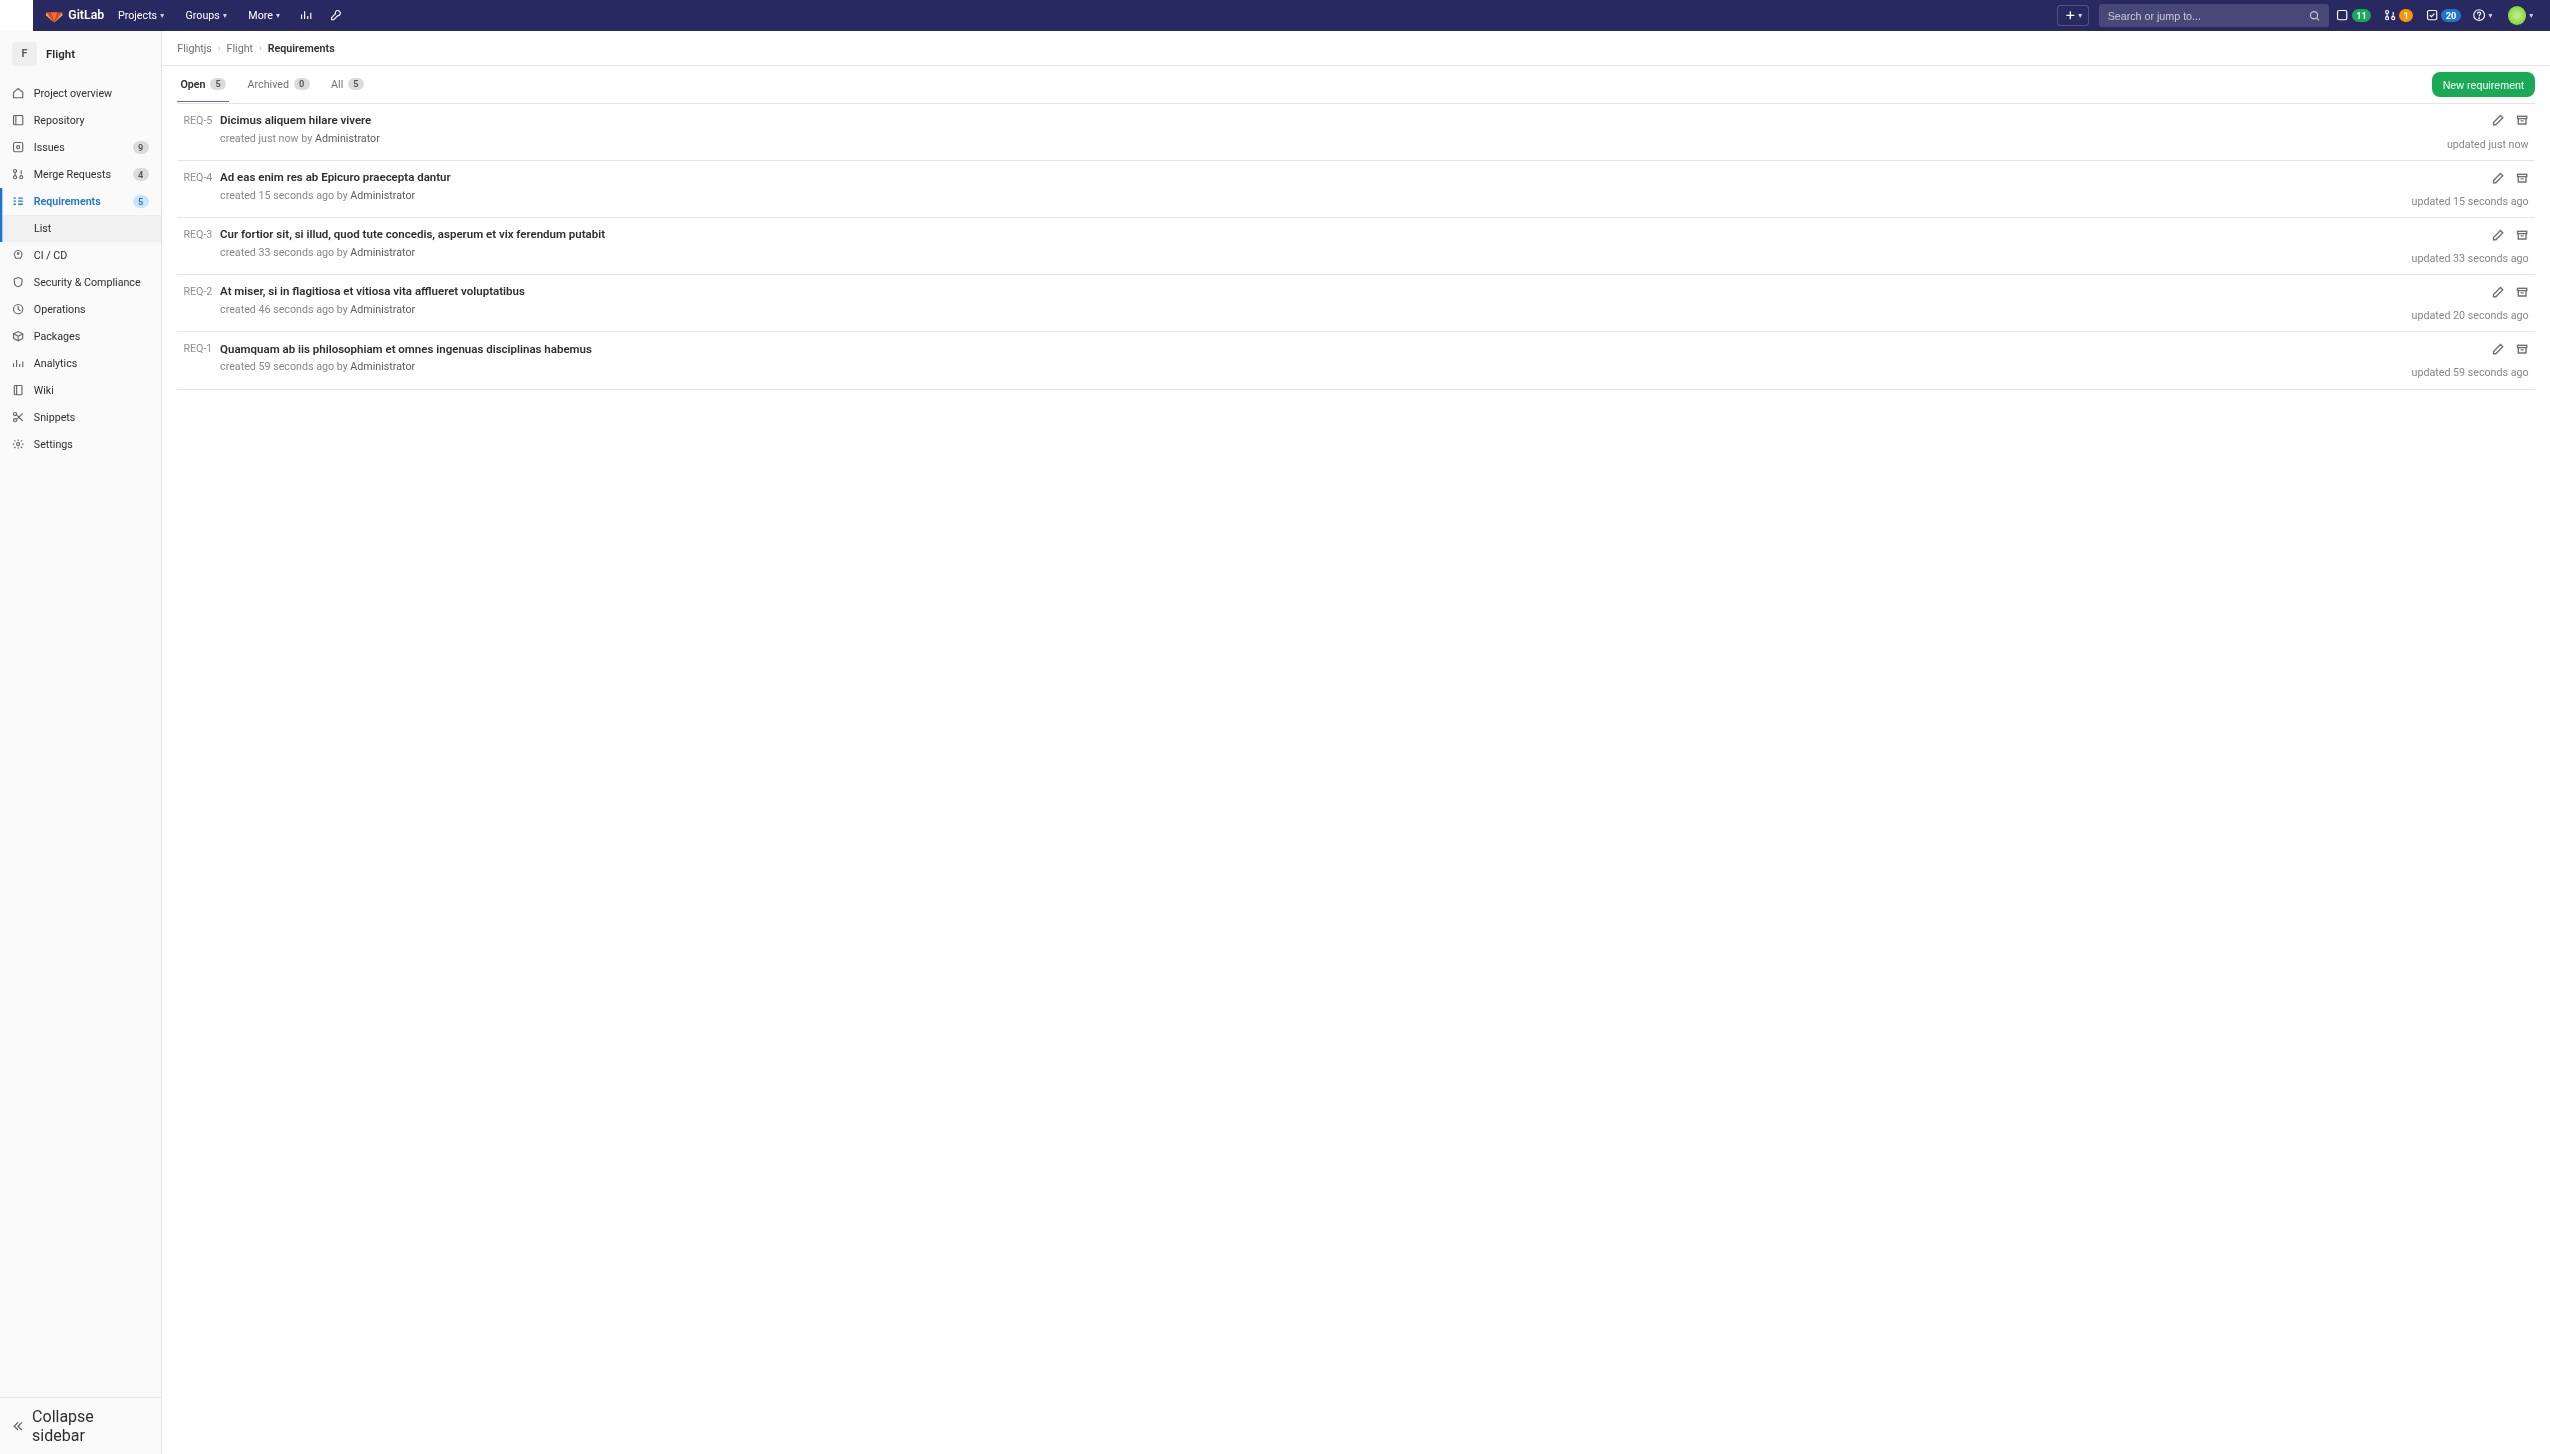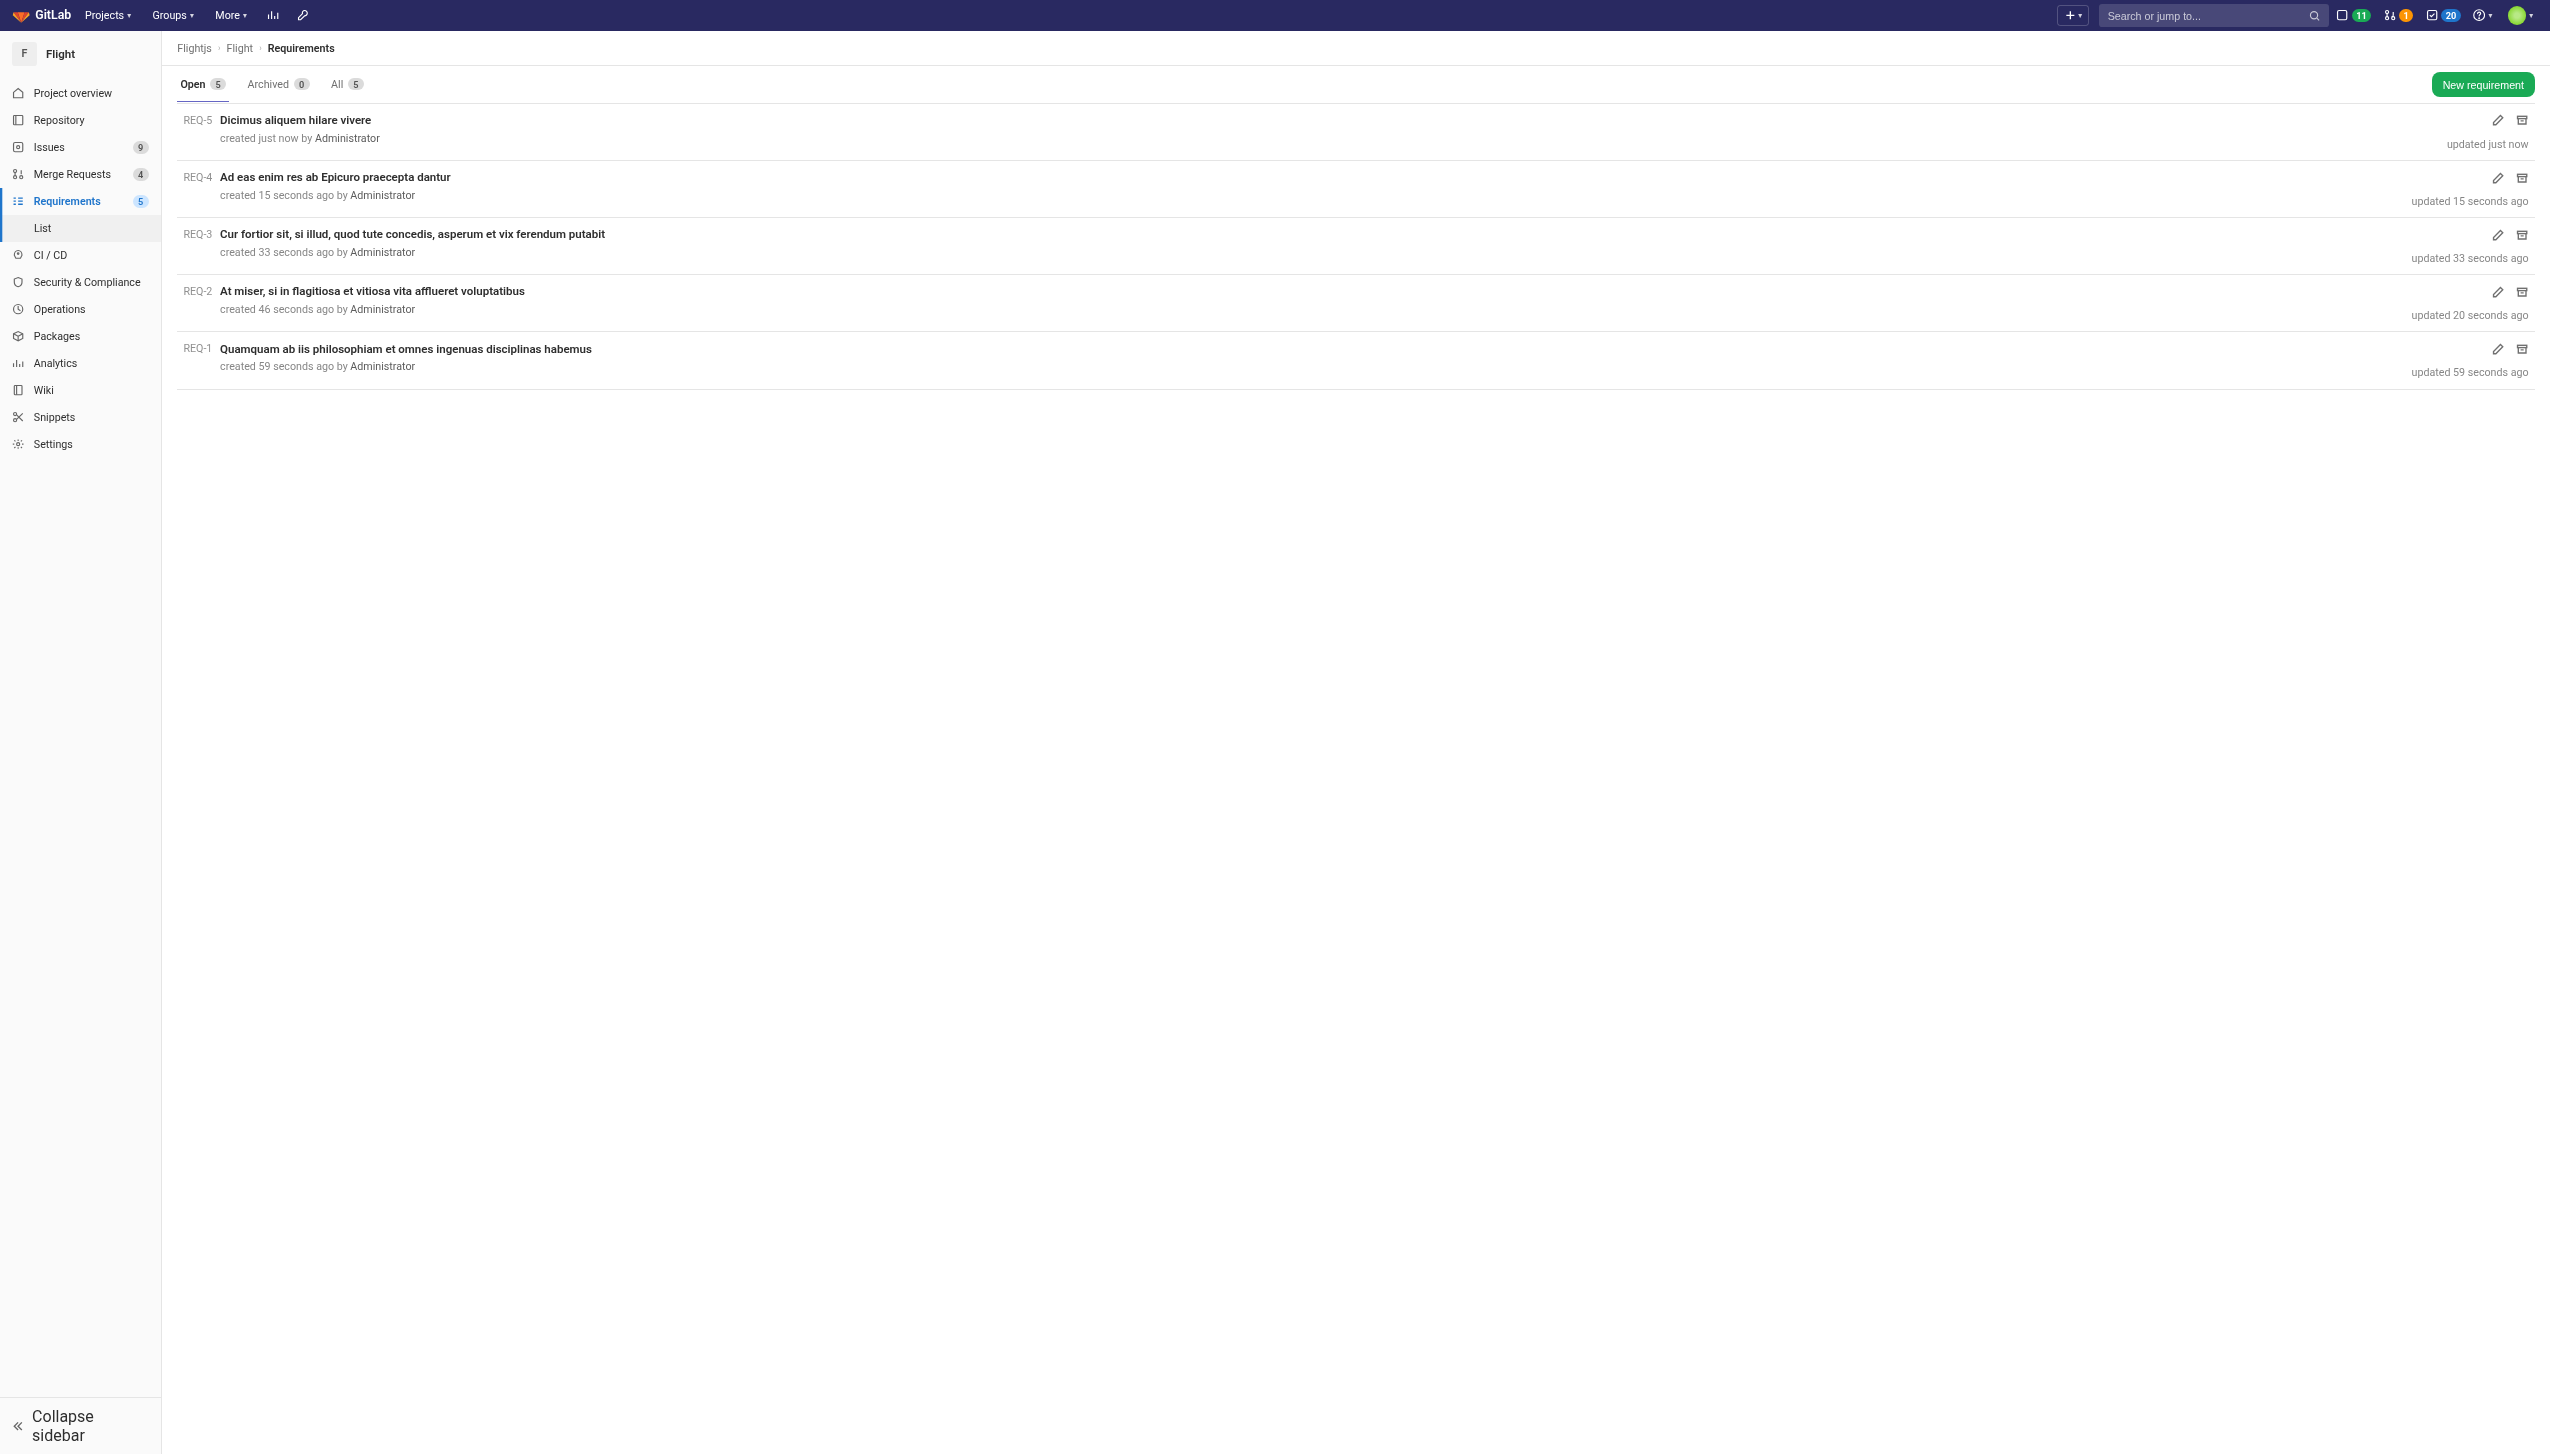--- a/index.html
+++ b/index.html
@@ -1,19 +1,19 @@
 <!DOCTYPE html>
 <html style="font-size:12.3px"><head>
   <meta charset="utf-8">
   <style>
     * { box-sizing: border-box; margin: 0; padding: 0; }
     body { font-family: -apple-system, BlinkMacSystemFont, "Segoe UI", Roboto, sans-serif; font-size: 10.7px; color: #2e2e2e; }
     
     
-    .header { background: #292961; height: 31px; display: flex; align-items: center; padding: 0 12.3px; color: #fff; }
+    .header { background: #292961; height: 31px; display: flex; align-items: center; padding: 0 12.3px; color: #fff; margin-left: 33px; }
     .header-left { display: flex; align-items: center; gap: 6.1px; }
     .logo { display: flex; align-items: center; gap: 4.6px; font-weight: 600; font-size: 12.3px; }
     .logo-icon { width: 18.4px; height: 18.4px; }
     .nav-item { display: flex; align-items: center; gap: 3.1px; padding: 0 7.7px; cursor: pointer; height: 31px; font-size: 10.7px; }
     .header-icon-btn { display: flex; align-items: center; justify-content: center; padding: 0 6.1px; height: 31px; cursor: pointer; }
     .header-right { margin-left: auto; display: flex; align-items: center; gap: 3.1px; }
     .plus-btn { display: flex; align-items: center; gap: 3.1px; padding: 0 6.1px; height: 21.5px; border: 0.8px solid rgba(255,255,255,0.2); border-radius: 3.1px; cursor: pointer; }
     .search-box { background: rgba(255,255,255,0.15); border: none; border-radius: 3.1px; padding: 0 24.5px 0 9.2px; height: 23px; width: 230px; color: #fff; font-size: 10.7px; position: relative; }
     .search-wrap { position: relative; margin-left: 6.1px; }
     .search-icon-inline { position: absolute; right: 7.7px; top: 50%; transform: translateY(-50%); opacity: 0.7; }
@@ -47,21 +47,21 @@
     
     .content { flex: 1; display: flex; flex-direction: column; overflow-y: auto; }
     .breadcrumb { padding: 10.7px 15.3px; border-bottom: 0.8px solid #e5e5e5; display: flex; align-items: center; gap: 6.1px; font-size: 10.7px; color: #707070; }
     .breadcrumb a { color: #707070; text-decoration: none; cursor: pointer; }
     .breadcrumb .current { color: #2e2e2e; font-weight: 600; }
     .breadcrumb .sep { color: #aaa; font-size: 8.4px; }
     
     .content-body { padding: 0 15.3px; }
     .tabs-row { display: flex; align-items: center; border-bottom: 0.8px solid #e5e5e5; }
     .tabs { display: flex; gap: 15.3px; }
-    .tab { padding: 10.7px 3.1px; cursor: pointer; display: flex; align-items: center; gap: 4.6px; color: #707070; border-bottom: 1.5px solid transparent; }
+    .tab { padding: 10.7px 3.1px; cursor: pointer; display: flex; align-items: flex-start; gap: 4.6px; color: #707070; border-bottom: 1.5px solid transparent; }
     .tab.active { color: #2e2e2e; font-weight: 600; border-bottom-color: #6666c4; }
     .tab-count { background: #dbdbdb; color: #525252; border-radius: 7.7px; padding: 0.8px 5.4px; font-size: 9.2px; font-weight: 600; }
     .btn-new { margin-left: auto; background: #1aaa55; color: #fff; border: none; border-radius: 8px; padding: 6.1px 10.7px; font-size: 10.7px; font-weight: 500; cursor: pointer; margin-bottom: 6.1px; margin-top: 6.1px; }
     
     
     .req-list { }
     .req-item { border-bottom: 0.8px solid #e5e5e5; padding: 9.2px 6.1px; display: flex; }
     .req-main { flex: 1; display: flex; gap: 7.7px; }
     .req-id { color: #919191; font-size: 10.7px; padding-top: 0.8px; }
     .req-content { display: flex; flex-direction: column; gap: 4.6px; }

